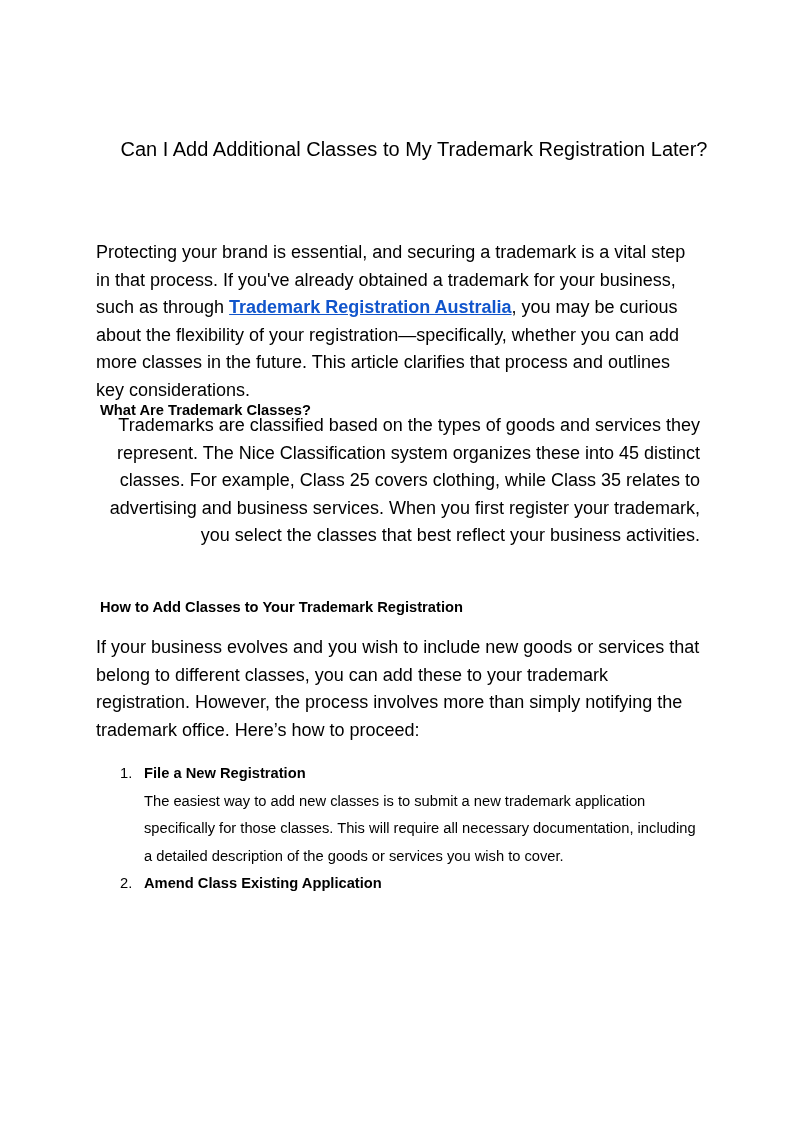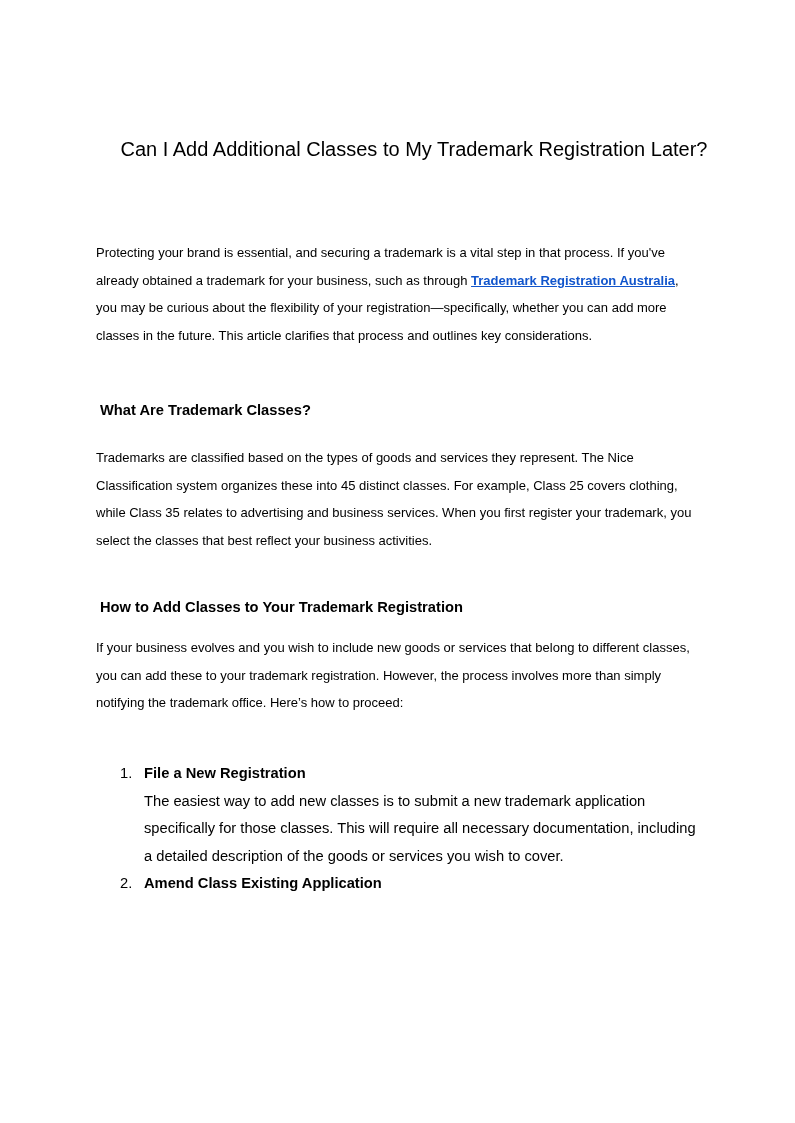--- a/index.html
+++ b/index.html
@@ -29,21 +29,21 @@
       text-align: center;
       font-size: 20px;
       line-height: 38px;
       font-weight: normal;
       margin: 16px;
     }
     .p {
       position: absolute;
       left: 0;
       width: 604px;
-      font-size: 13px;
+      font-size: 18px;
       line-height: 27.6px;
       margin: 0;
     }
     .h {
       position: absolute;
       left: 0;
       font-size: 14.7px;
       line-height: 27.6px;
       font-weight: bold;
       margin: 4px;
@@ -83,21 +83,21 @@
 </head>
 <body>
 
 <div class="page">
   <h1 class="title">Can I Add Additional Classes to My Trademark Registration Later?</h1>
 
   <p class="p" style="top:239px;"><span>Protecting your brand is essential, and securing a trademark is a vital step in that process. If you've already obtained a trademark for your business, such as through </span><a class="link" href="#">Trademark Registration Australia</a><span>, you may be curious about the flexibility of your registration—specifically, whether you can add more classes in the future. This article clarifies that process and outlines key considerations.</span></p>
 
   <h2 class="h" style="top:393px;">What Are Trademark Classes?</h2>
 
-  <p class="p" style="top:444px;">Trademarks are classified based on the types of goods and services they represent. The Nice Classification system organizes these into 45 distinct classes. For example, Class 25 covers clothing, while Class 35 relates to advertising and business services. When you first register your trademark, you select the classes that best reflect your business activities.</p>
+  <p class="p" style="top:412px;text-align:right;">Trademarks are classified based on the types of goods and services they represent. The Nice Classification system organizes these into 45 distinct classes. For example, Class 25 covers clothing, while Class 35 relates to advertising and business services. When you first register your trademark, you select the classes that best reflect your business activities.</p>
 
   <h2 class="h" style="top:590px;">How to Add Classes to Your Trademark Registration</h2>
 
   <p class="p" style="top:634px;">If your business evolves and you wish to include new goods or services that belong to different classes, you can add these to your trademark registration. However, the process involves more than simply notifying the trademark office. Here’s how to proceed:</p>
 
   <ol class="list" style="top:760px;">
     <li>
       <span class="num">1.</span>
       <span class="item-title">File a New Registration</span>
       <span class="item-body">The easiest way to add new classes is to submit a new trademark application specifically for those classes. This will require all necessary documentation, including a detailed description of the goods or services you wish to cover.</span>

